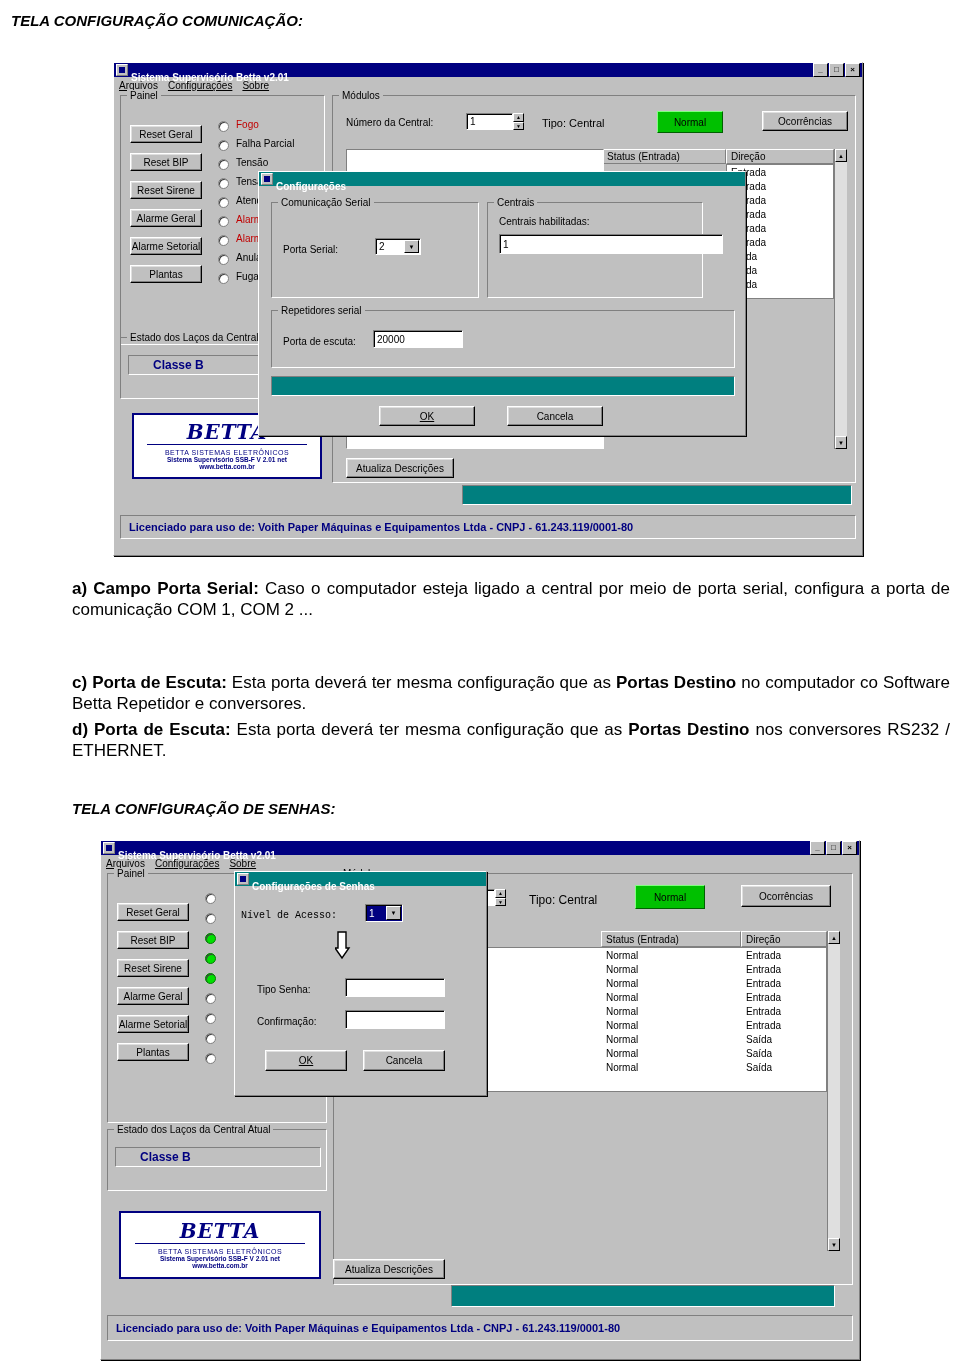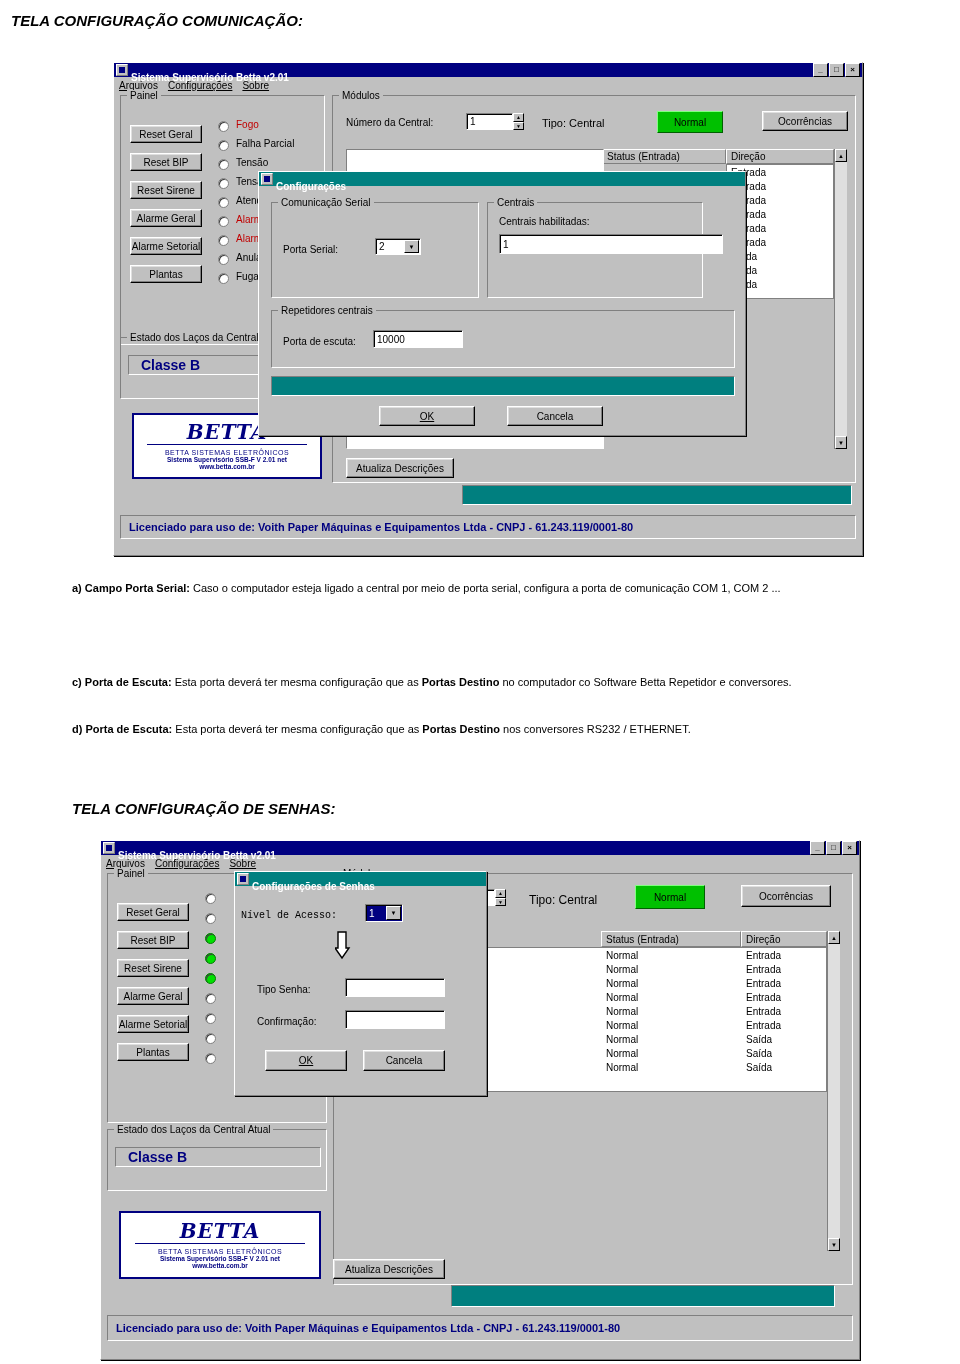--- a/index.html
+++ b/index.html
@@ -152,22 +152,22 @@
   .hdr-cell{
     background:#c0c0c0;font-size:10px;
     border-top:1px solid #fff;border-left:1px solid #fff;
     border-right:1px solid #808080;border-bottom:1px solid #808080;
     display:flex;align-items:center;padding-left:4px;box-sizing:border-box;
   }
   .status-strip{
     position:absolute;box-sizing:border-box;
     border-top:1px solid #808080;border-left:1px solid #808080;
     border-right:1px solid #fff;border-bottom:1px solid #fff;
-    background:#c0c0c0;font-size:14px;color:#000080;font-weight:bold;
-    display:flex;align-items:center;padding-left:12px;
+    background:#c0c0c0;font-size:12px;color:#000080;font-weight:bold;
+    display:flex;align-items:center;padding-left:24px;
   }
   .green-btn{
     position:absolute;background:#00c000;
     border-top:1px solid #80ff80;border-left:1px solid #80ff80;
     border-right:1px solid #006000;border-bottom:1px solid #006000;
     font-size:10px;display:flex;align-items:center;justify-content:center;color:#000;
   }
   .logo-box{
     position:absolute;background:#fff;border:2px solid #000080;
     box-sizing:border-box;display:flex;flex-direction:column;
@@ -176,21 +176,21 @@
   .logo-word{
     font-family:"DejaVu Serif", serif;font-weight:bold;font-style:italic;
     font-size:20px;letter-spacing:1px;color:#000080;line-height:1;
   }
   .logo-sub{font-size:7px;color:#000080;letter-spacing:.5px;margin-top:2px;}
   .logo-line{font-size:6.5px;color:#000080;font-weight:bold;}
   .logo-rule{width:86%;height:1px;background:#000080;margin:2px 0;}
 
   
   .para{
-    position:absolute;font-size:11px;line-height:21px;color:#000;
+    position:absolute;font-size:17px;line-height:21px;color:#000;
     text-align:justify;
   }
   .para b{font-weight:bold;}
 </style>
 </head>
 <body>
 
 <div class="page">
 
   <h1 class="section-title" style="left:11px;top:12px;">TELA CONFIGURAÇÃO COMUNICAÇÃO:</h1>
@@ -363,25 +363,25 @@
 
       <div class="group" style="left:228px;top:30px;width:216px;height:96px;">
         <span class="legend">Centrais</span>
       </div>
       <div class="lbl" style="left:240px;top:44px;">Centrais habilitadas:</div>
       <div class="field" style="left:240px;top:62px;width:224px;height:20px;">
         <span>1</span>
       </div>
 
       <div class="group" style="left:12px;top:138px;width:464px;height:58px;">
-        <span class="legend">Repetidores centrais</span>
+        <span class="legend">Repetidores serial</span>
       </div>
       <div class="lbl" style="left:24px;top:164px;">Porta de escuta:</div>
       <div class="field" style="left:114px;top:158px;width:90px;height:18px;">
-        <span>10000</span>
+        <span>20000</span>
       </div>
 
       <div class="teal-bar" style="left:12px;top:204px;width:464px;height:20px;"></div>
 
       <div class="btn" style="left:120px;top:234px;width:96px;height:20px;">
         <span style="text-decoration:underline;">OK</span>
       </div>
       <div class="btn" style="left:248px;top:234px;width:96px;height:20px;">
         <span>Cancela</span>
       </div>

